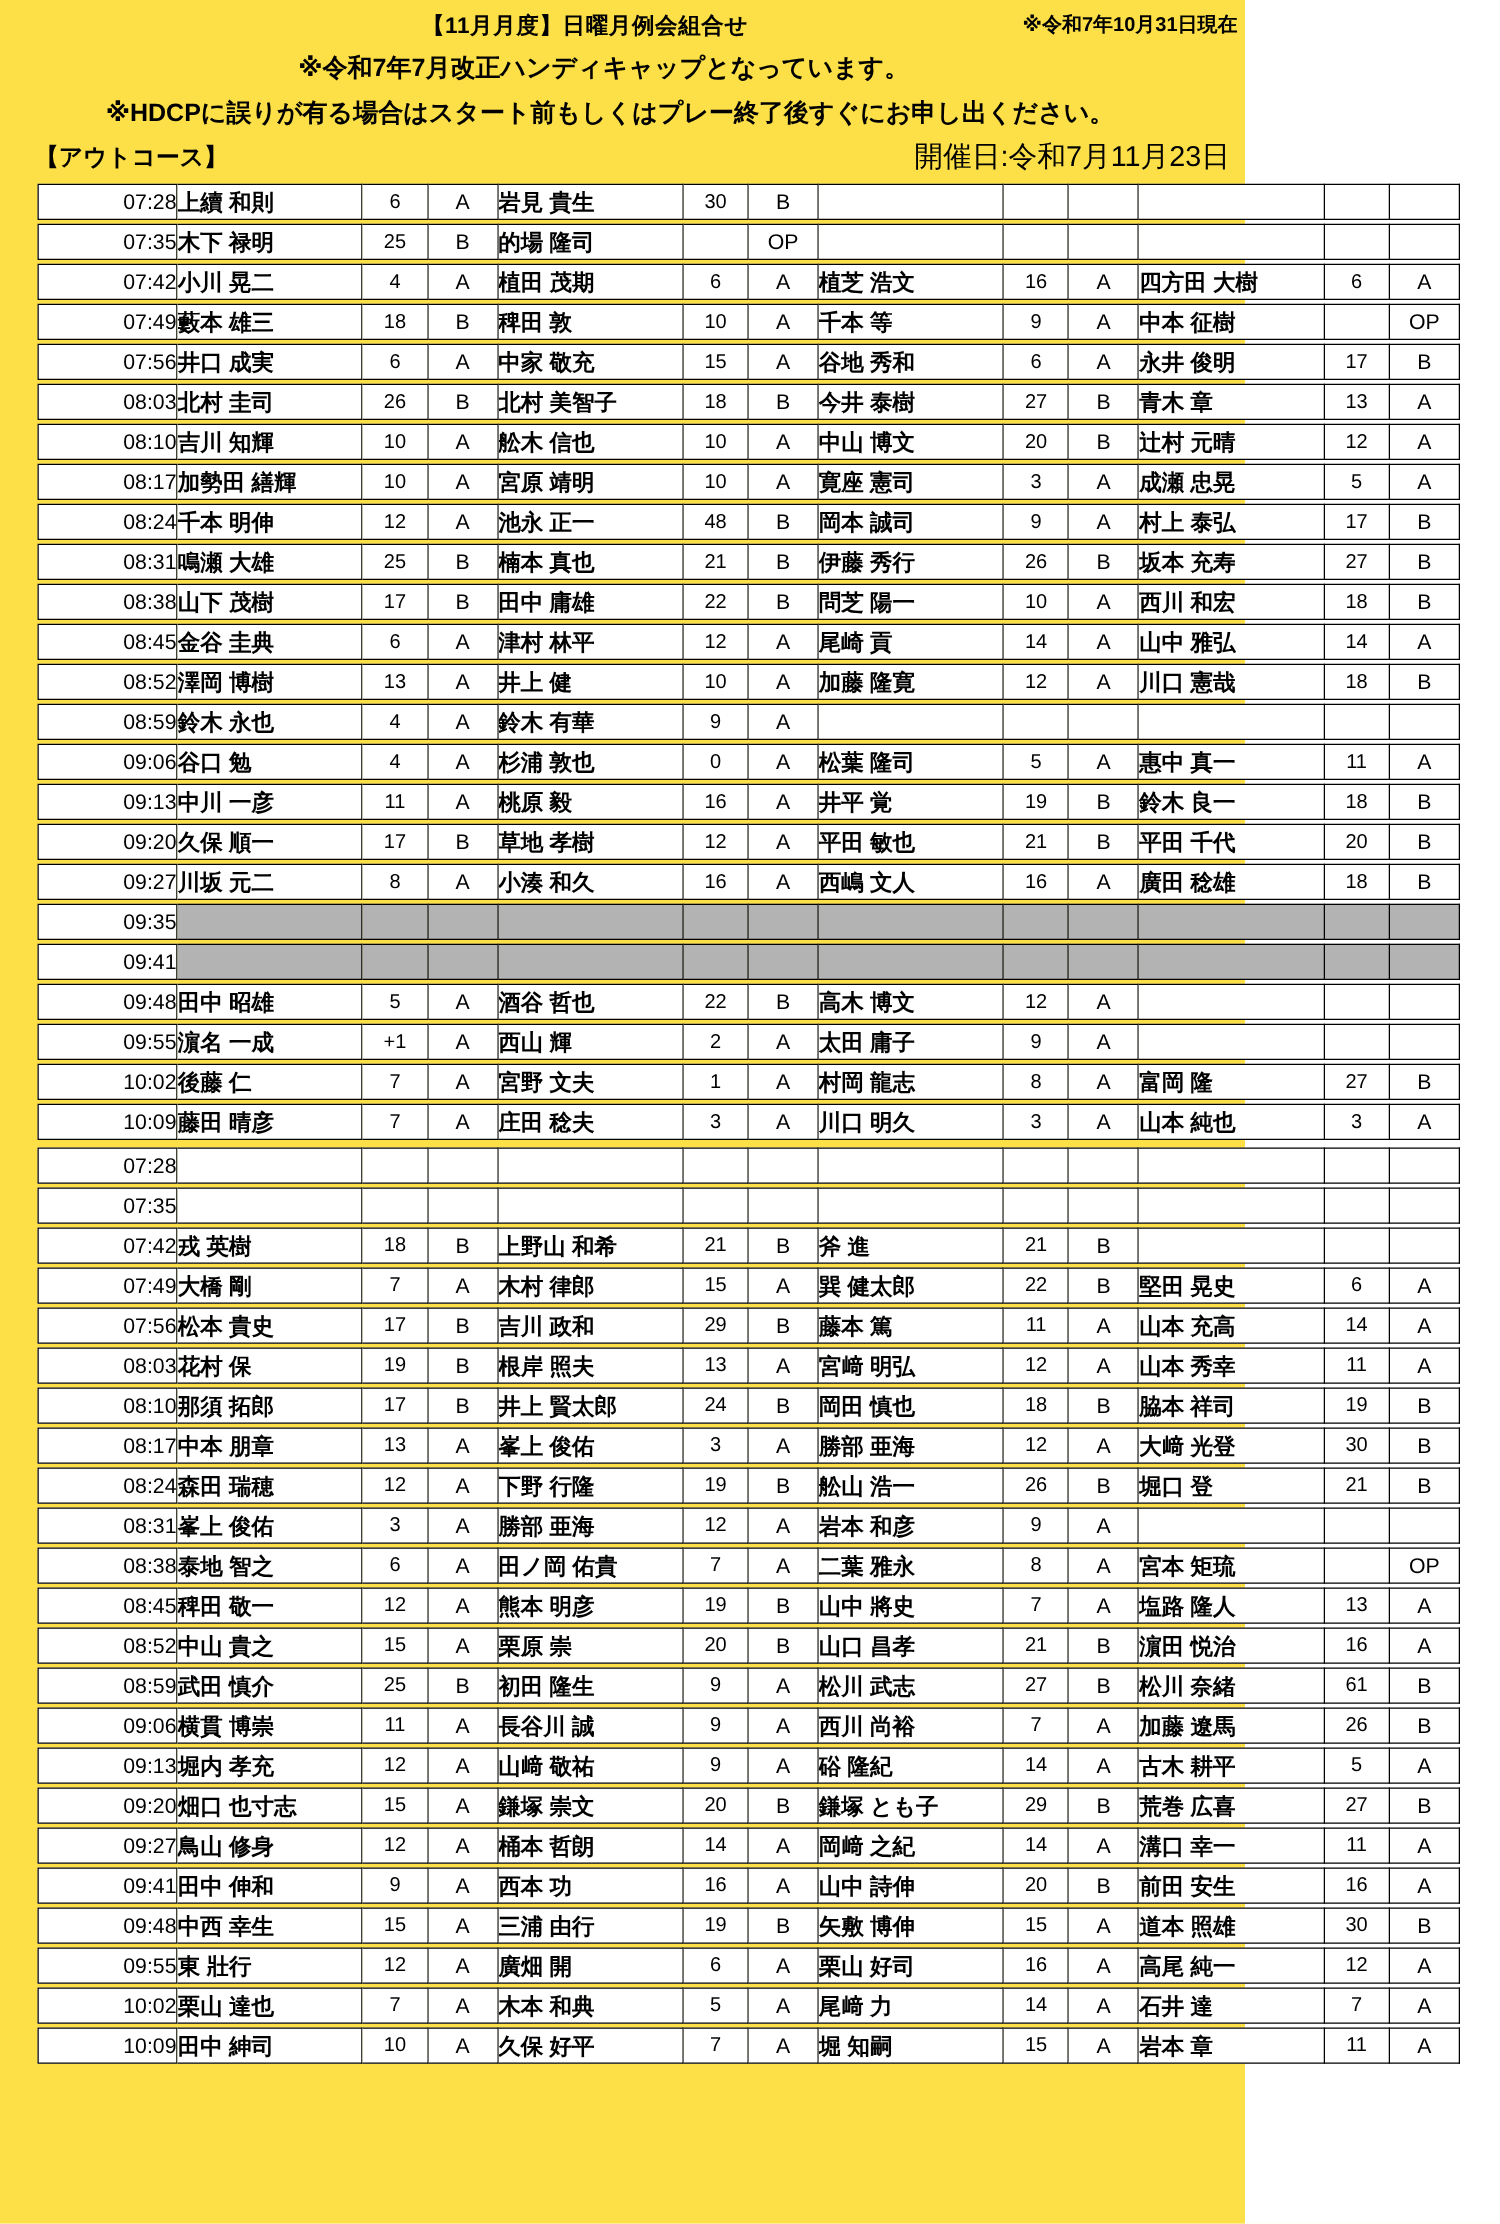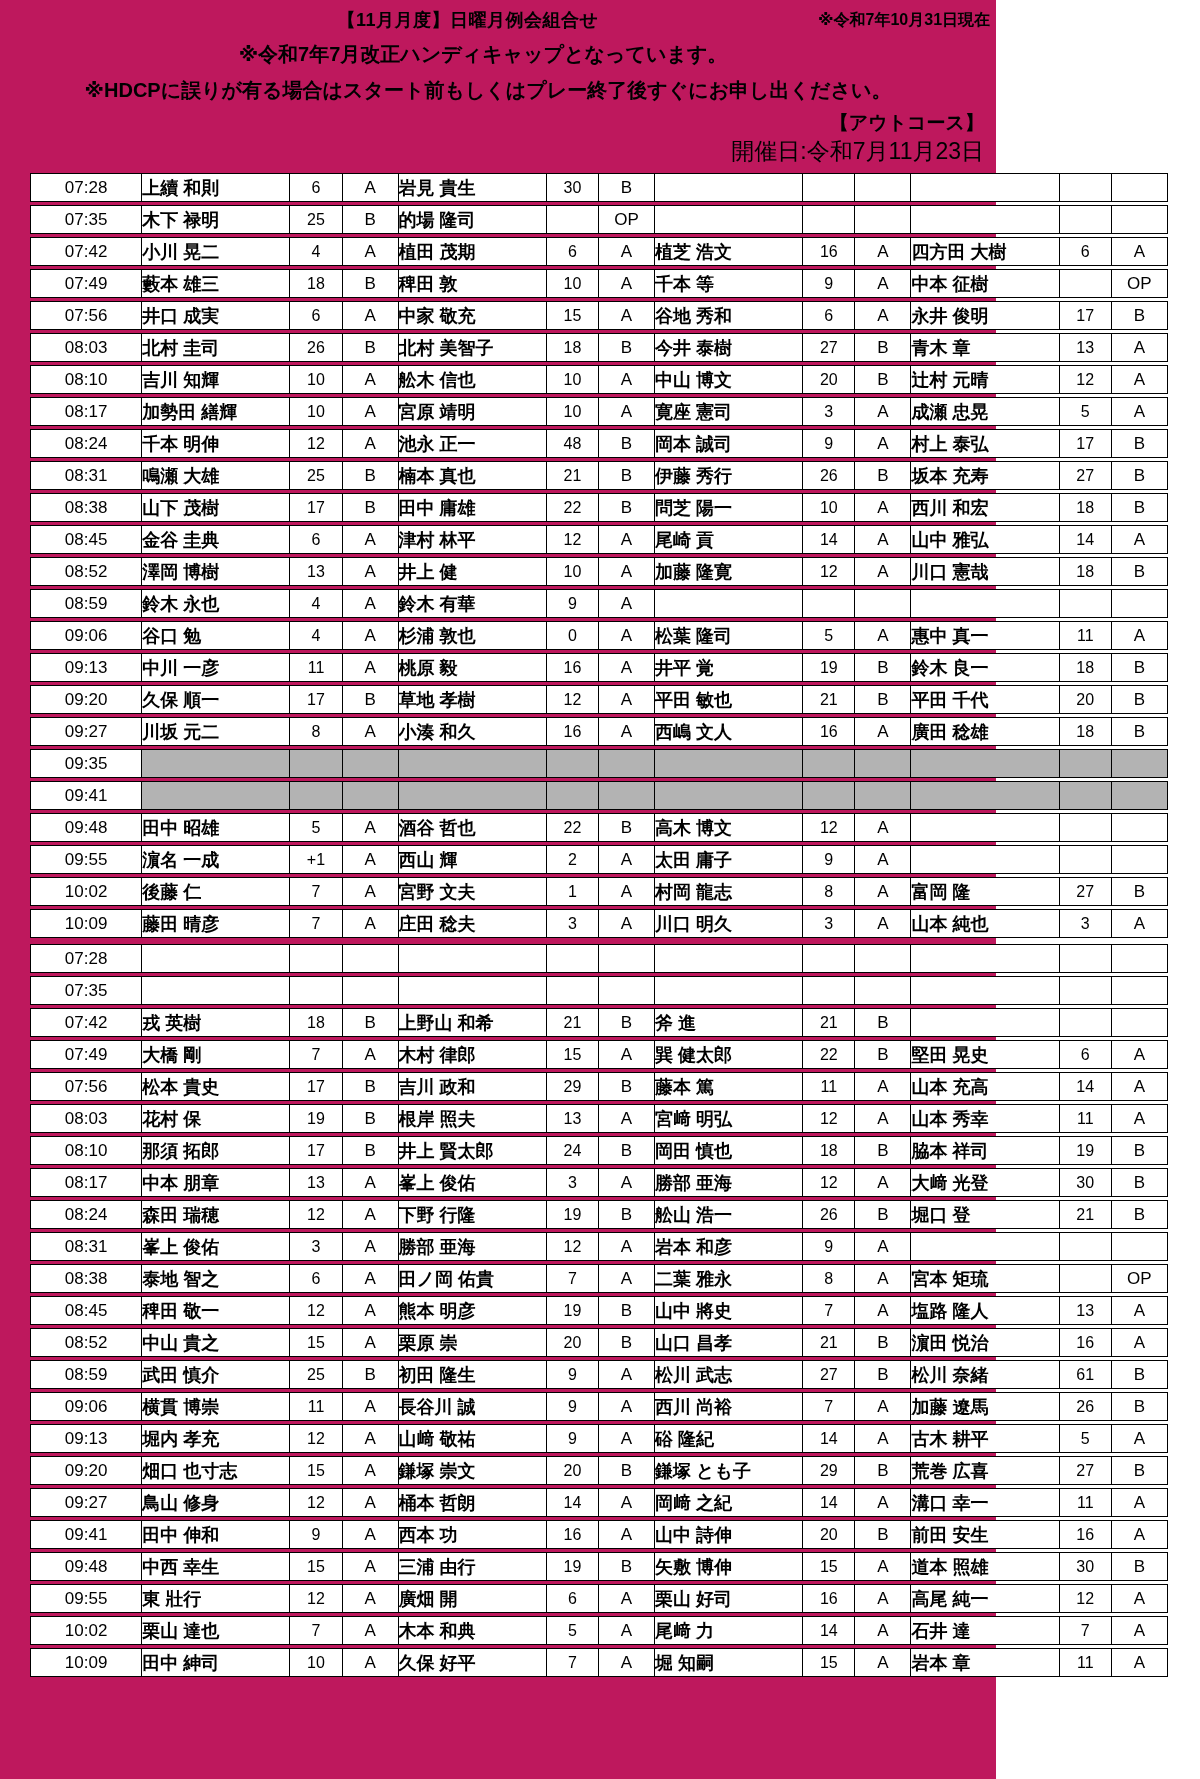--- a/index.html
+++ b/index.html
@@ -6,21 +6,21 @@
     margin: 0;
     padding: 0;
     background: #ffffff;
     color: #000000;
     font-family: "Liberation Sans", "DejaVu Sans", sans-serif;
   }
   .page {
     position: relative;
     width: 996px;
     min-height: 1779px;
-    background: #be185d;
+    background: #fde047;
     box-sizing: border-box;
     padding-top: 8px;
   }
   .title-row {
     position: relative;
     height: 26px;
   }
   .doc-title {
     display: block;
     text-align: center;
@@ -39,23 +39,22 @@
   }
   .note {
     text-align: center;
     font-weight: bold;
   }
   .note1 { font-size: 20px; margin-top: 7px; transform: translateX(-15px); }
   .note2 { font-size: 20px; margin-top: 9px; transform: translateX(-10px); }
   .section-row {
     display: flex;
     justify-content: space-between;
-    align-items: flex-end;
+    align-items: center;
     margin: 6px 12px 3px 28px;
-    flex-direction: column;
   }
   .course-label {
     font-weight: bold;
     font-size: 19px;
     white-space: nowrap;
   }
   .event-date {
     font-size: 23px;
     font-weight: normal;
     white-space: nowrap;
@@ -71,21 +70,21 @@
     border-top: 1px solid #000;
     border-bottom: 1px solid #000;
     border-right: 1px solid #000;
     height: 27px;
     padding: 0;
     overflow: hidden;
     white-space: nowrap;
     background: #ffffff;
   }
   table.sheet td:first-child { border-left: 1px solid #000; }
-  td.time { text-align: center; font-size: 17px; font-weight: normal; }
+  td.time { text-align: right; font-size: 17px; font-weight: normal; }
   td.name { font-size: 18px; font-weight: bold; padding-left: 8px; }
   td.hdcp { text-align: center; font-size: 16px; }
   td.cls  { text-align: center; font-size: 17px; }
   .in-label {
     margin: 16px 0 4px 30px;
   }
 </style>
 </head>
 <body>
 

